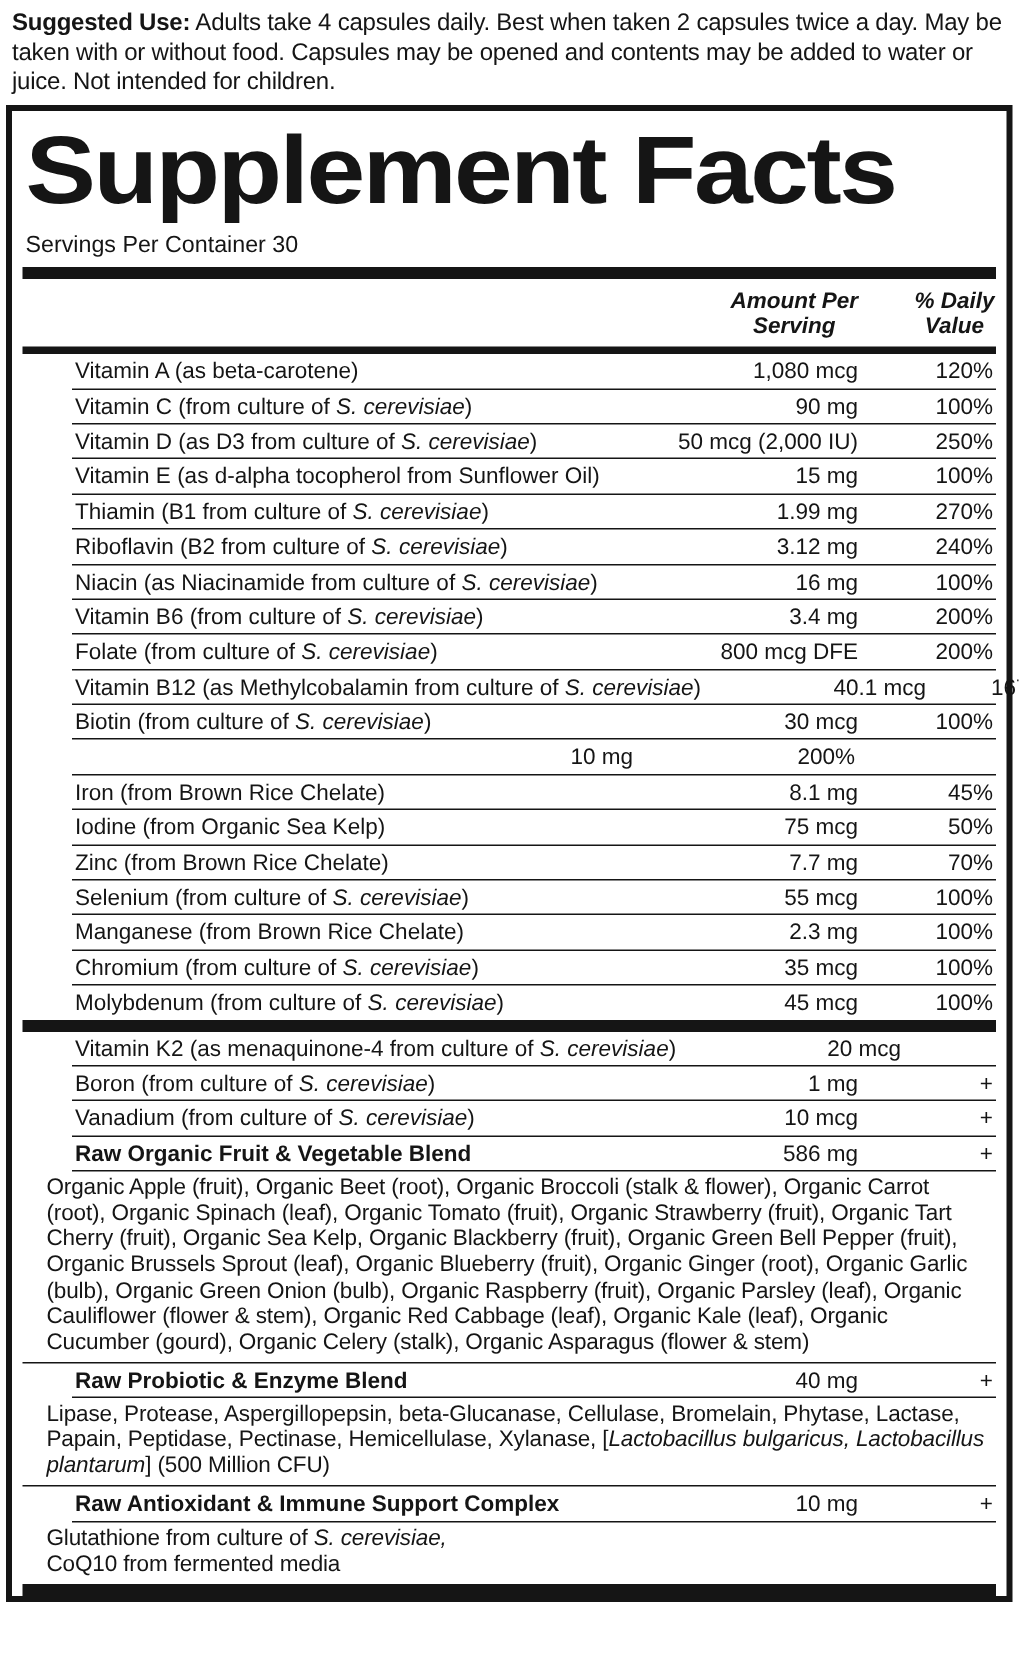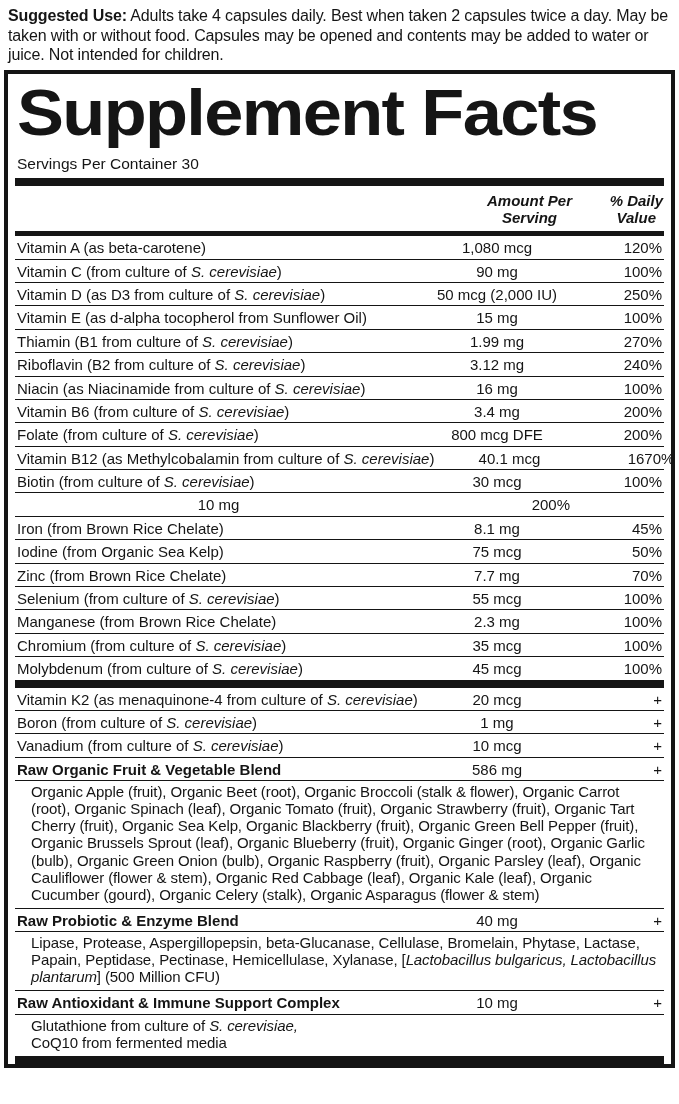--- a/index.html
+++ b/index.html
@@ -45,23 +45,24 @@
   .hdr .amt > span, .hdr .dv > span {
     display: inline-block; text-align: center; white-space: pre-line;
   }
   .hdr .dv > span { margin-right: 1px; }
 
   .row {
     display: grid; grid-template-columns: 1fr 150px 92px;
     font-size: 15px; line-height: 1.16;
     padding: 3px 0 2px 0;
     border-bottom: 1.5px solid #151515;
+    margin-left: 33px;
   }
   .row .nm { padding-left: 2px; white-space: nowrap; }
-  .row .amt { text-align: center; }
+  .row .amt { text-align: right; }
   .row .dv { text-align: right; padding-right: 2px; }
   .row .nm.bold { font-weight: bold; }
 
   .rows-nutrients .row:last-child { border-bottom: none; }
 
   .sub {
     font-size: 15px; line-height: 1.14; letter-spacing: -0.1px;
     padding: 2px 6px 5px 16px;
     border-bottom: 1.5px solid #151515;
   }

